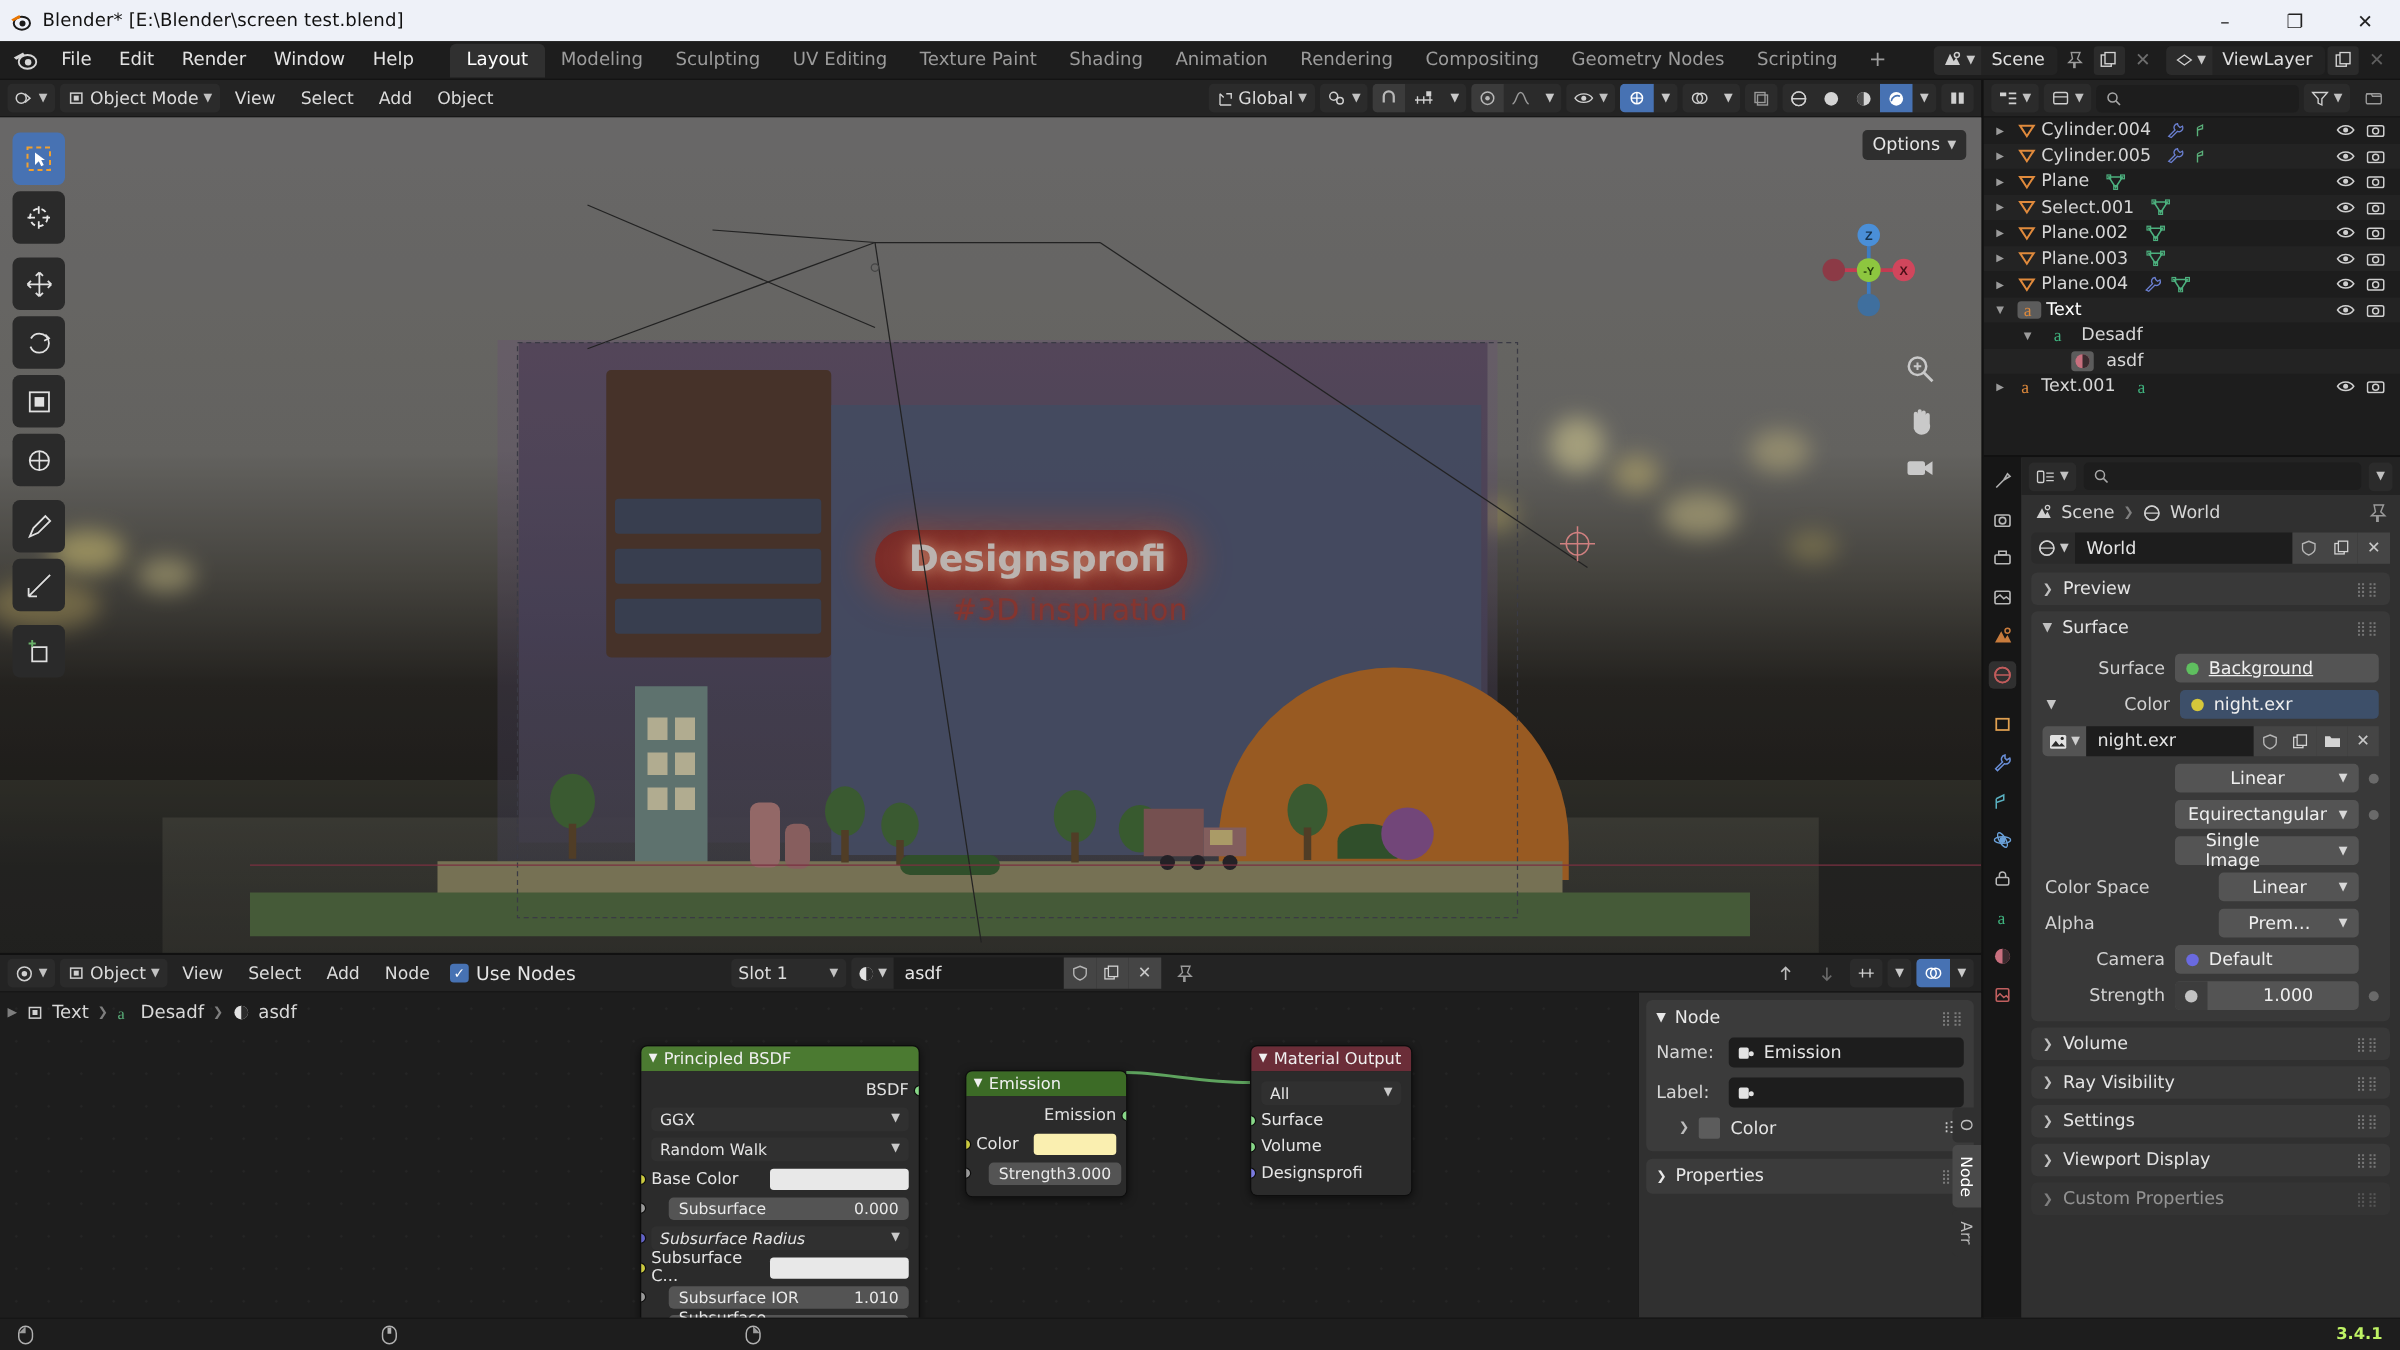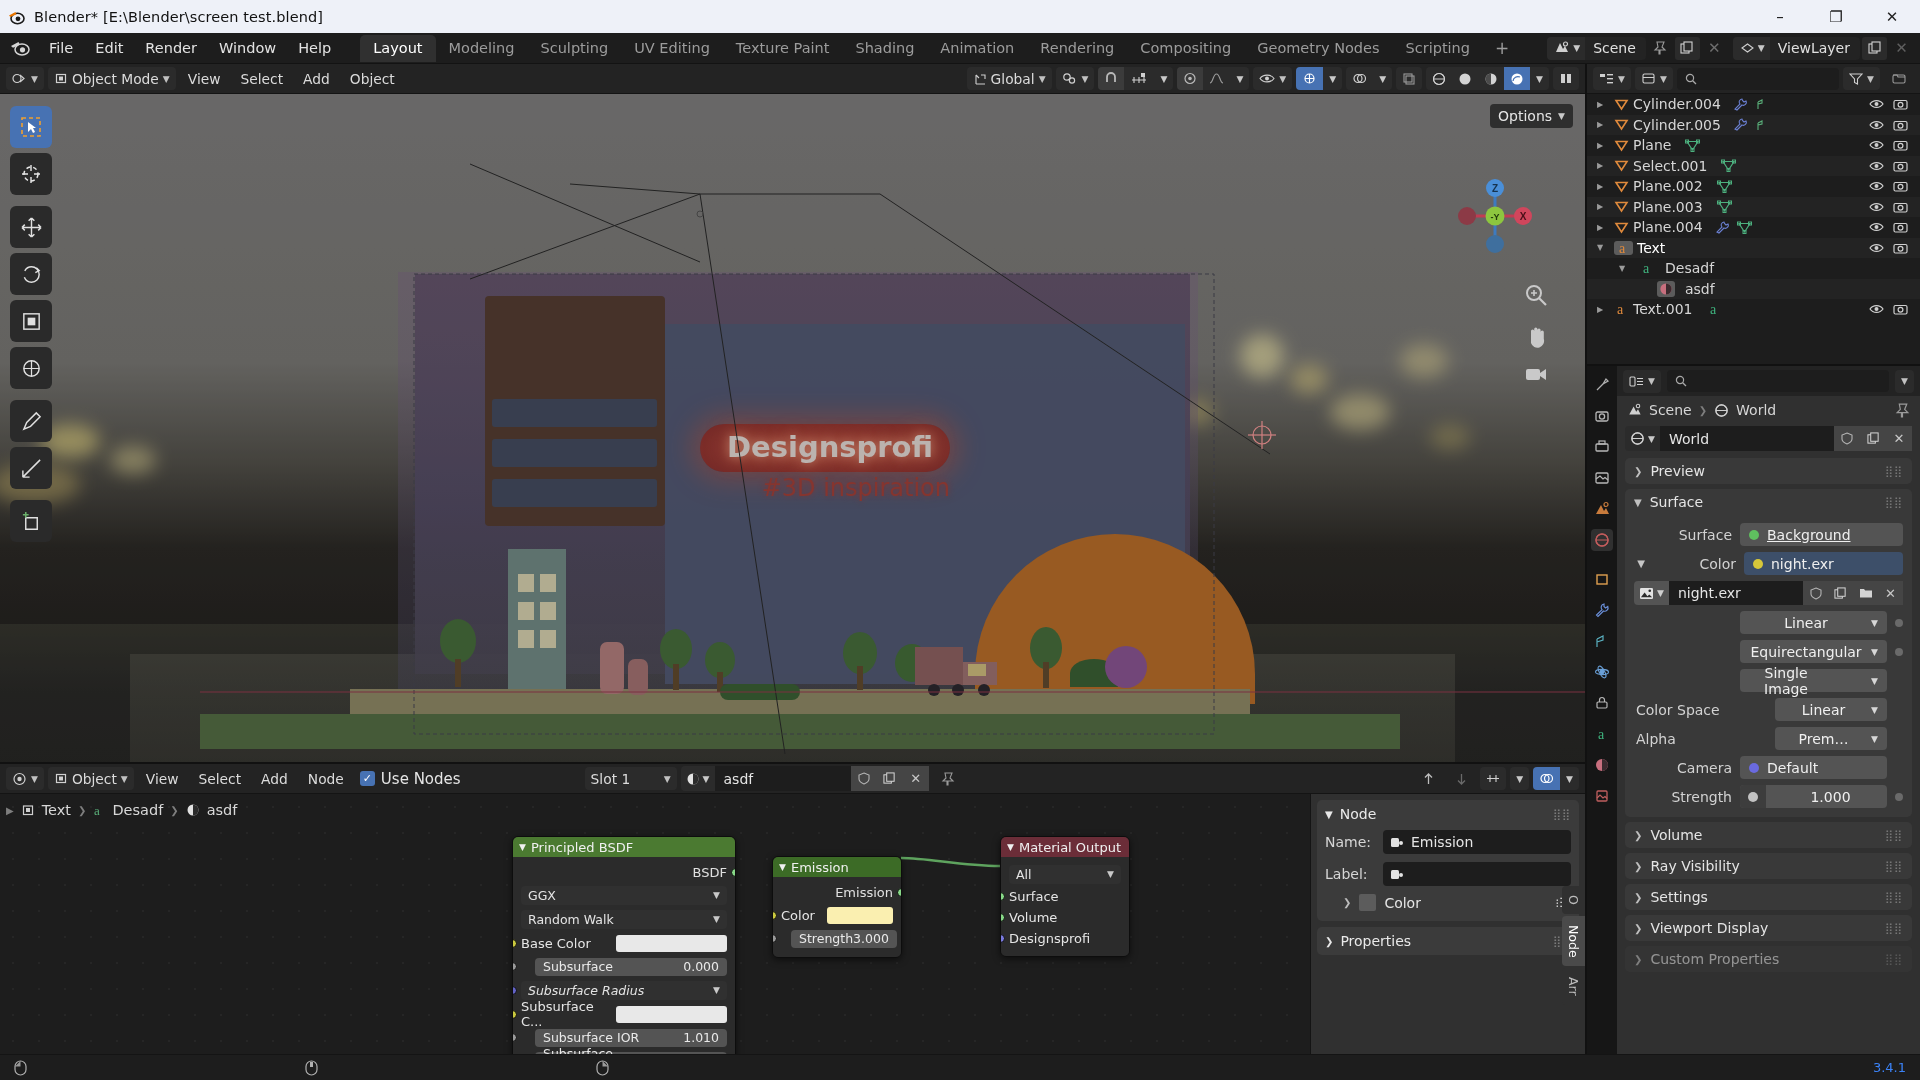--- a/index.html
+++ b/index.html
@@ -145,21 +145,21 @@
   .decor { width:8px; height:8px; border-radius:50%; background:#6a6a6a; }
   .imgblock { display:flex; align-items:center; margin:6px 0 0; }
   .imgblock .pre { background:#545454; height:24px; display:flex; align-items:center; gap:3px; padding:0 5px;
      border-radius:4px 0 0 4px;}
   .imgblock .name { flex:1; background:#1d1d1d; height:24px; display:flex; align-items:center; padding:0 9px; font-size:14px;}
   .imgblock .btn { width:25px; height:24px; background:#454545; display:flex; align-items:center; justify-content:center;}
 
   
   #statusbar { height:26px; background:#1d1d1d; display:flex; align-items:center; gap:28px;
      padding:0 14px; font-size:13px; color:#b9b9b9; border-top:1px solid #141414;}
-  #statusbar .right { margin-left:auto; color:#3b82f6; }
+  #statusbar .right { margin-left:auto; color:#bef264;font-weight:bold; }
   svg { display:block; }
 </style>
 </head>
 <body>
 
 <div id="titlebar">
   <div class="tb-icon">
     <svg width="20" height="20" viewBox="0 0 20 20">
       <ellipse cx="10.5" cy="11.5" rx="6.5" ry="5.2" fill="none" stroke="#1a1a1a" stroke-width="1.6"></ellipse>
       <circle cx="11" cy="11.8" r="2.4" fill="#1a1a1a"></circle>

